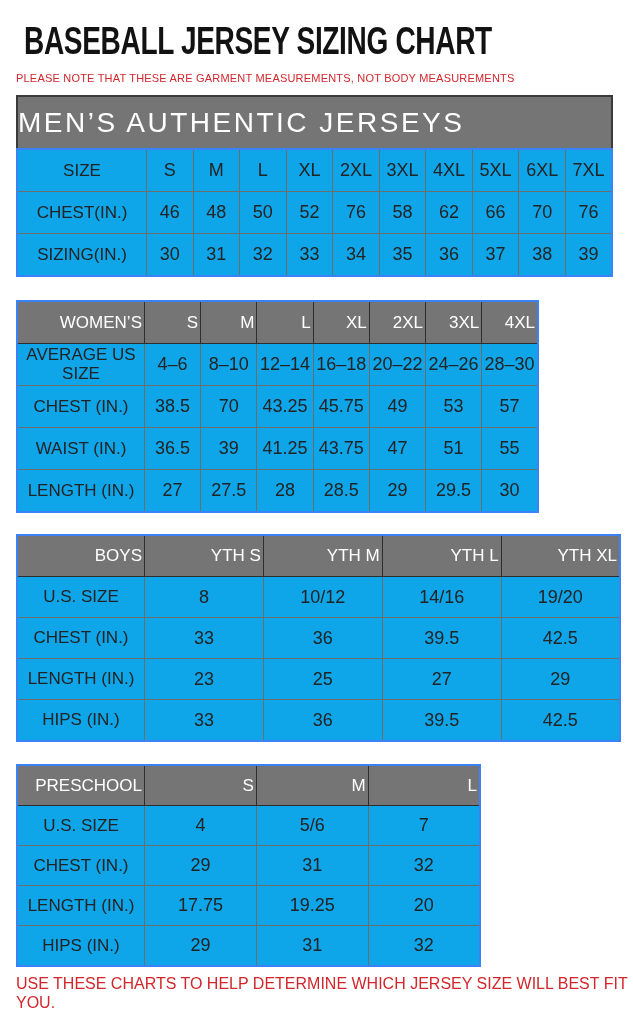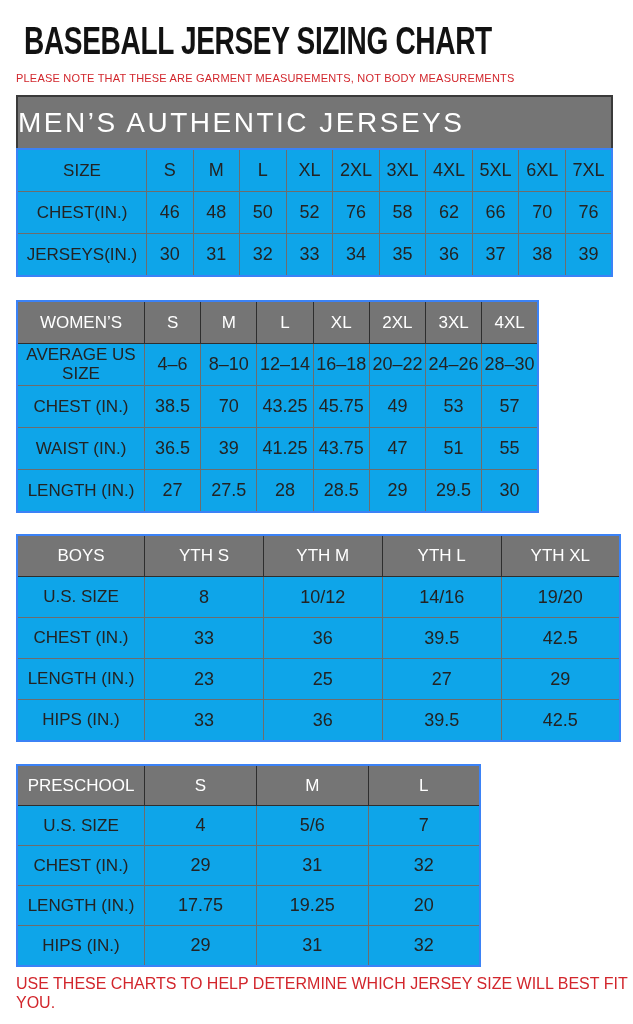--- a/index.html
+++ b/index.html
@@ -51,20 +51,21 @@
   .preschool { width:465px; margin-top:22px; }
 
   .men   td, .men   th { height:41px; }
   .women td, .women th { height:41px; }
   .boys  td, .boys  th { height:40px; }
   .preschool td, .preschool th { height:39px; }
 
   tr.hrow th {
     background:#757575; color:#ffffff; border-color:#2e2e2e;
     font-size:17px;
+    text-align:right;
   }
 </style>
 </head>
 <body>
 
 <div class="page">
 
   <h1><span class="title-inner">BASEBALL JERSEY SIZING CHART</span></h1>
 
   <p class="note">PLEASE NOTE THAT THESE ARE GARMENT MEASUREMENTS, NOT BODY MEASUREMENTS</p>
@@ -93,21 +94,21 @@
           <td>50</td>
           <td>52</td>
           <td>76</td>
           <td>58</td>
           <td>62</td>
           <td>66</td>
           <td>70</td>
           <td>76</td>
         </tr>
         <tr>
-          <td class="lbl">JERSEYS(IN.)</td>
+          <td class="lbl">SIZING(IN.)</td>
           <td>30</td>
           <td>31</td>
           <td>32</td>
           <td>33</td>
           <td>34</td>
           <td>35</td>
           <td>36</td>
           <td>37</td>
           <td>38</td>
           <td>39</td>

